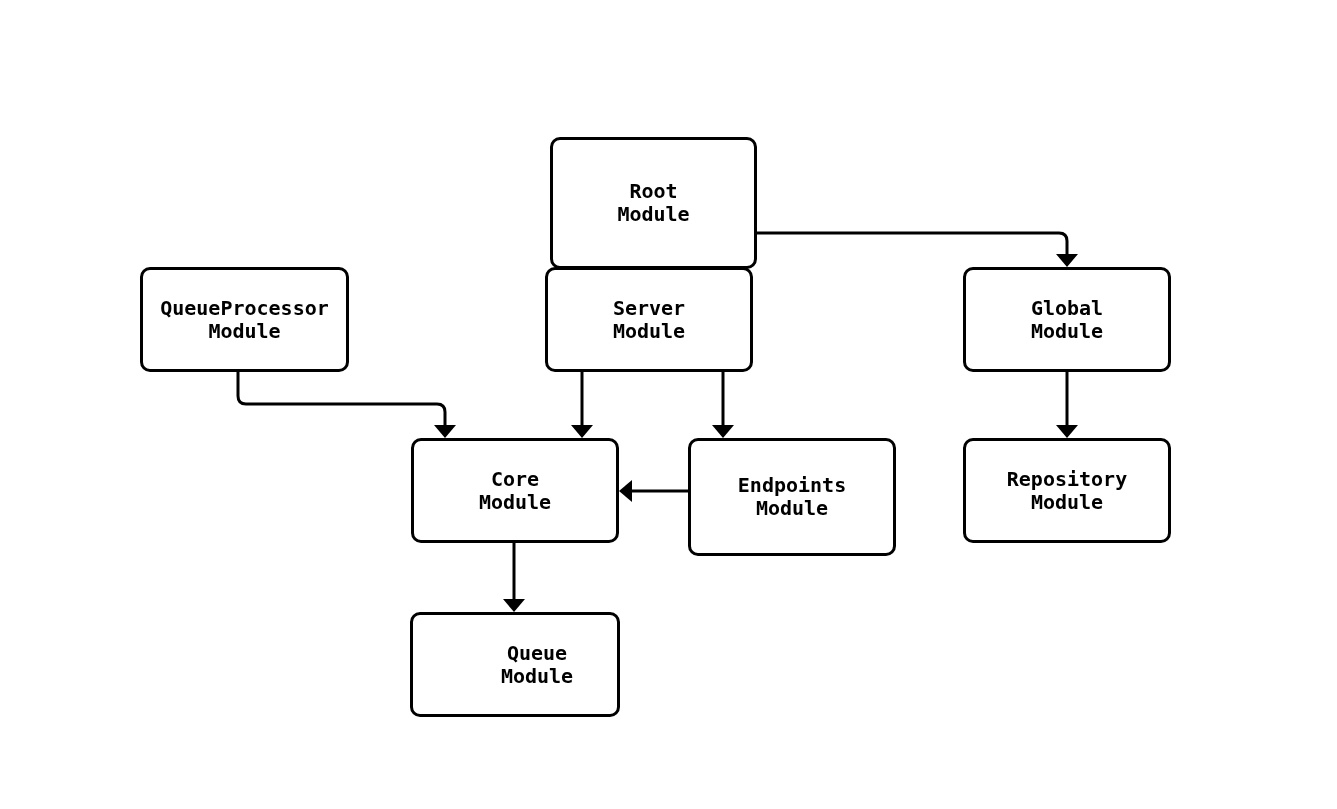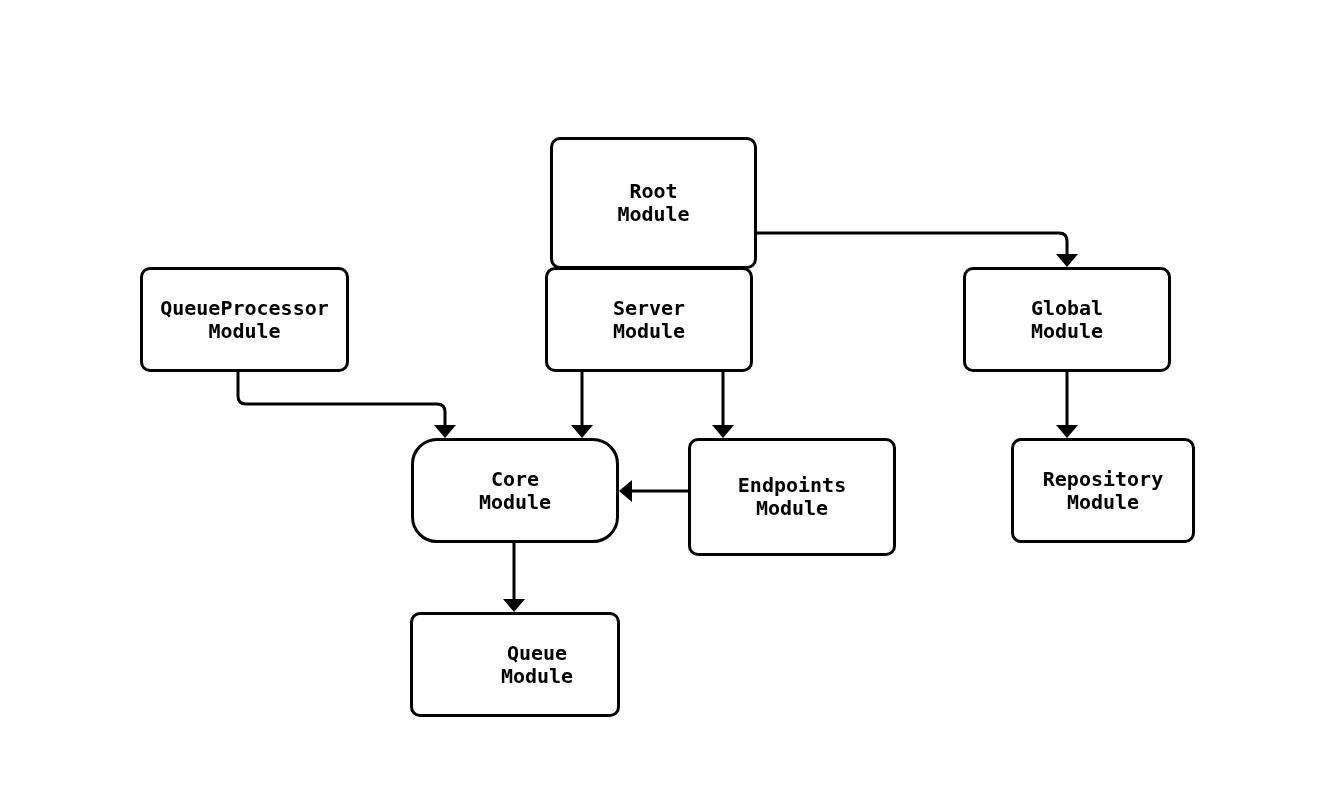--- a/index.html
+++ b/index.html
@@ -90,31 +90,31 @@
   <div class="node" style="left: 545px; top: 267px; width: 208px; height: 105px;">
     <span class="node-label-line">Server</span>
     <span class="node-label-line">Module</span>
   </div>
 
   <div class="node" style="left: 963px; top: 267px; width: 208px; height: 105px;">
     <span class="node-label-line">Global</span>
     <span class="node-label-line">Module</span>
   </div>
 
-  <div class="node" style="left: 411px; top: 438px; width: 208px; height: 105px; border-radius: 26px;">
+  <div class="node" style="left: 411px; top: 438px; width: 208px; height: 105px;">
     <span class="node-label-line">Core</span>
     <span class="node-label-line">Module</span>
   </div>
 
   <div class="node" style="left: 688px; top: 438px; width: 208px; height: 118px;">
     <span class="node-label-line">Endpoints</span>
     <span class="node-label-line">Module</span>
   </div>
 
-  <div class="node" style="left: 963px; top: 438px; width: 184px; height: 105px; margin-left: 48px;">
+  <div class="node" style="left: 963px; top: 438px; width: 208px; height: 105px;">
     <span class="node-label-line">Repository</span>
     <span class="node-label-line">Module</span>
   </div>
 
   <div class="node" style="left: 410px; top: 612px; width: 210px; height: 105px; padding-left: 44px;">
     <span class="node-label-line">Queue</span>
     <span class="node-label-line">Module</span>
   </div>
 
 </div>

